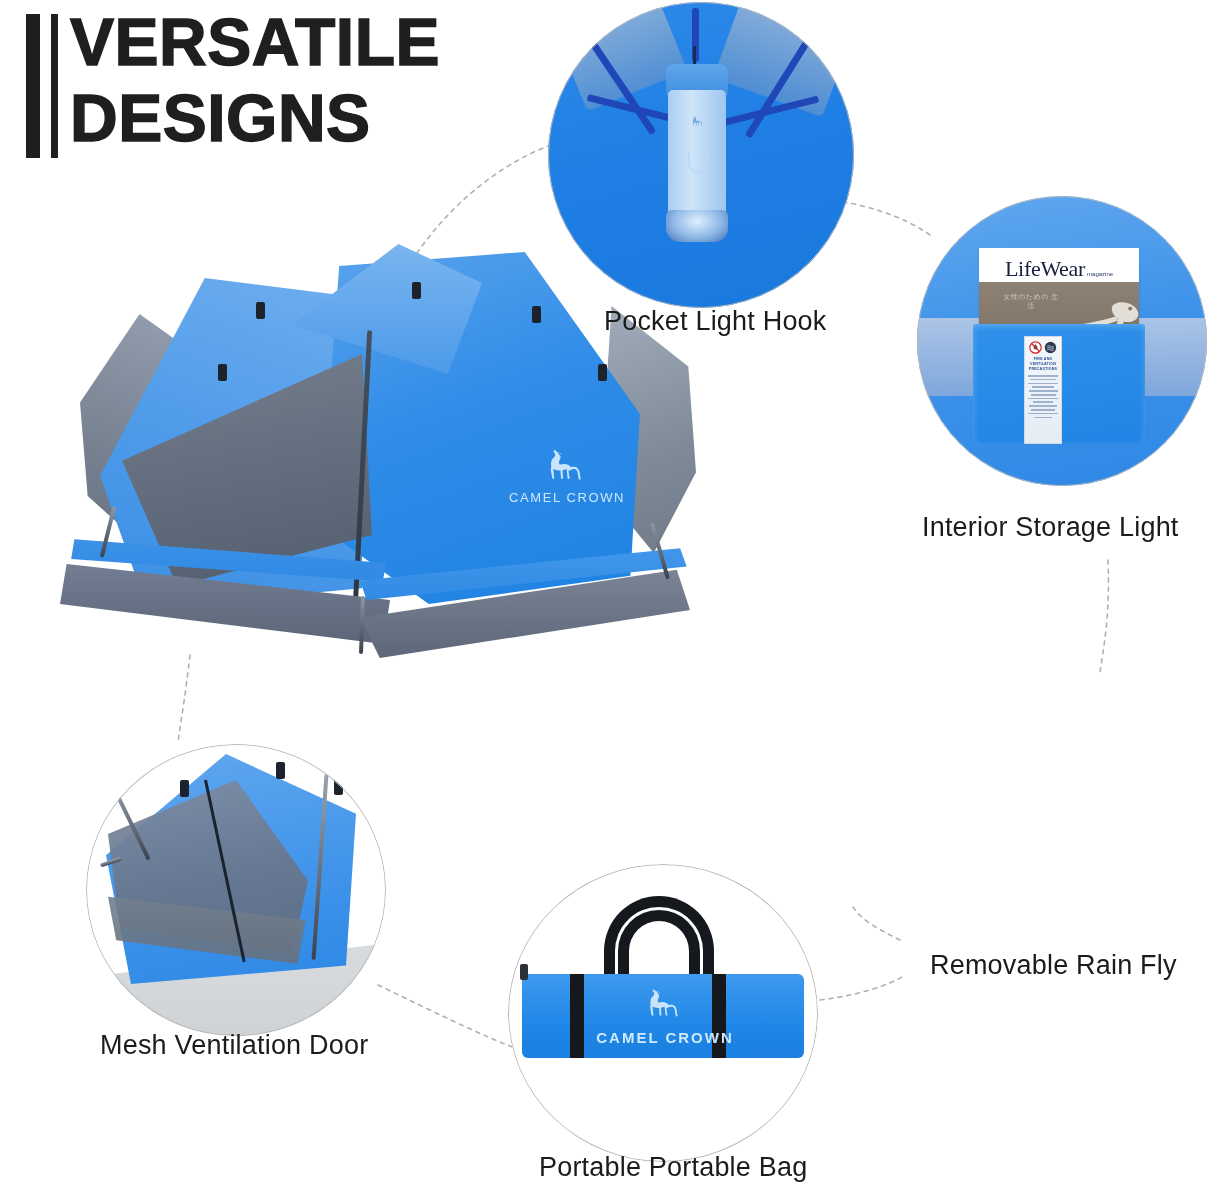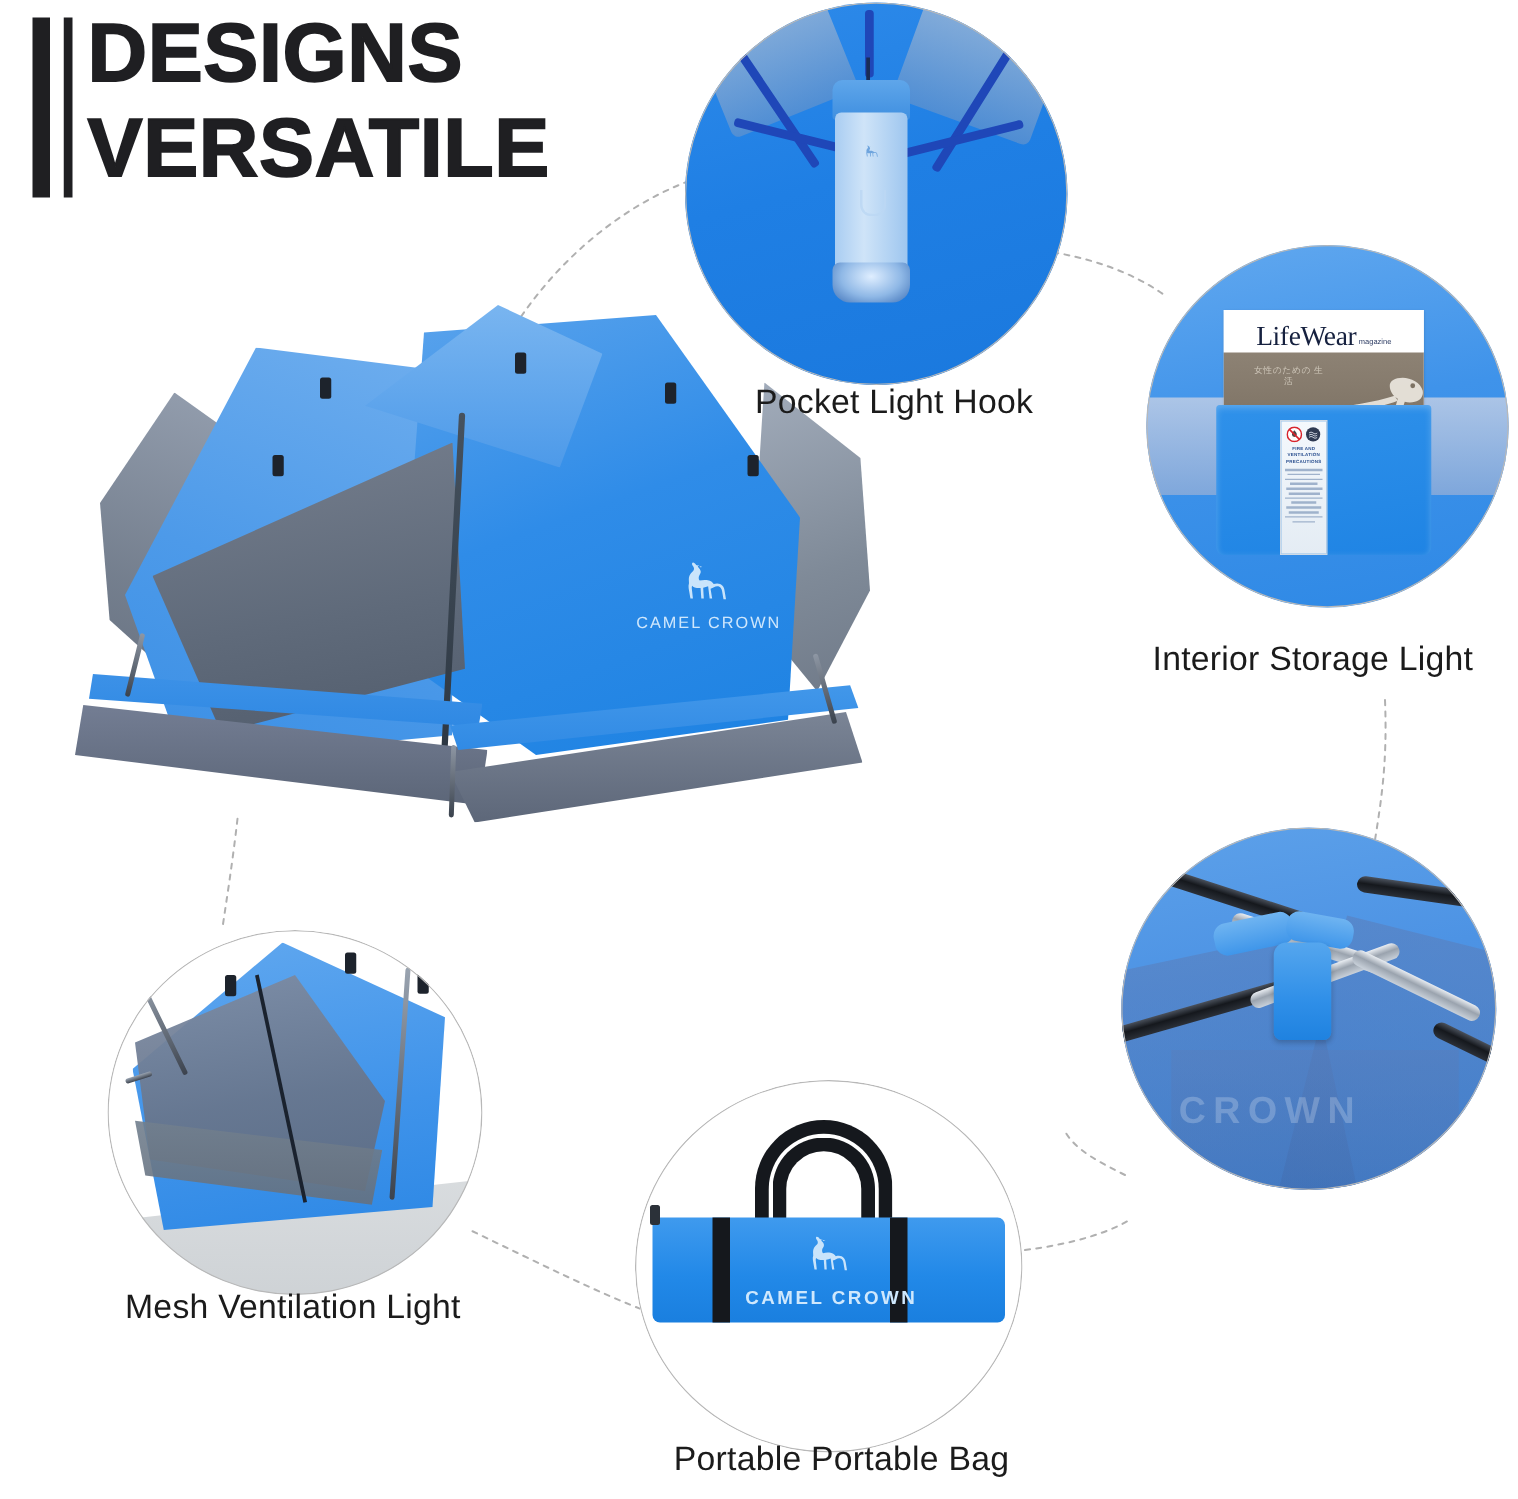--- a/index.html
+++ b/index.html
@@ -492,22 +492,22 @@
       <path d="M190,655 C186,690 182,715 178,742"></path>
       <path d="M378,985 C430,1010 480,1035 520,1050"></path>
       <path d="M820,1000 C860,995 890,985 905,975"></path>
     </g>
   </svg>
 
   <div class="title-block">
     <div class="title-bar-thick"></div>
     <div class="title-bar-thin"></div>
     <div class="title-text">
+      <span class="title-line">VERSATILE</span>
       <span class="title-line">DESIGNS</span>
-      <span class="title-line">VERSATILE</span>
     </div>
   </div>
 
   <div class="tent-stage">
     <div class="tent-body">
       <div class="t-side-gray-l"></div>
       <div class="t-side-gray-r"></div>
       <div class="t-left-outer"></div>
       <div class="t-right-panel"></div>
       <div class="t-top-ridge"></div>
@@ -613,63 +613,42 @@
             <i style="width:30px"></i>
             <i style="width:18px"></i>
         </div>
       </div>
     </div>
     <div class="ring"></div>
   </div>
 
   <div class="label" style="left:922px; top:512px;">Interior Storage Light</div>
 
-  <div class="circle-photo c-rainfly">
-    <div class="inner">
-      <div class="rf-bg"></div>
-      <div class="rf-panel" style="left:-10px; top:100px; width:180px; height:220px; transform:rotate(-12deg);"></div>
-      <div class="rf-panel" style="left:150px; top:90px; width:190px; height:230px; transform:rotate(14deg);"></div>
-      <div class="rf-panel" style="left:40px; top:178px; width:230px; height:150px; opacity:.75;"></div>
-
-      <div class="rf-pole black" style="left:-12px; top:46px; width:180px; transform:rotate(18deg);"></div>
-      <div class="rf-pole silver" style="left:86px; top:86px; width:126px; transform:rotate(18deg);"></div>
-      <div class="rf-pole black" style="left:188px; top:48px; width:142px; transform:rotate(8deg);"></div>
-      <div class="rf-pole black" style="left:-16px; top:142px; width:150px; transform:rotate(-16deg);"></div>
-      <div class="rf-pole silver" style="left:100px; top:112px; width:126px; transform:rotate(-20deg);"></div>
-      <div class="rf-pole silver" style="left:180px; top:120px; width:112px; transform:rotate(26deg);"></div>
-      <div class="rf-pole black" style="left:246px; top:172px; width:86px; transform:rotate(26deg);"></div>
-
-      <div class="rf-tie-wing" style="left:74px; top:72px; width:64px; height:26px; transform:rotate(-12deg);"></div>
-      <div class="rf-tie-wing" style="left:132px; top:70px; width:54px; height:24px; transform:rotate(10deg);"></div>
-      <div class="rf-tie"></div>
-      <div class="rf-ghost">CROWN</div>
-    </div>
-    <div class="ring"></div>
-  </div>
-
+
+  <div class="label" style="left:930px; top:950px;">Removable Rain Fly</div>
 
   <div class="circle-photo c-mesh">
     <div class="inner">
       <div class="md-bg"></div>
       <div class="md-ground"></div>
       <div class="md-canopy"></div>
       <div class="md-mesh"></div>
       <div class="md-mesh2"></div>
       <div class="md-zip"></div>
       <div class="md-pole" style="left:42px; top:34px; width:4px; height:86px; transform:rotate(-26deg);"></div>
       <div class="md-pole" style="left:232px; top:30px; width:4px; height:186px; transform:rotate(4deg);"></div>
       <div class="md-pole" style="left:14px; top:116px; width:22px; height:4px; transform:rotate(-18deg);"></div>
       <div class="pole-clip" style="left:94px; top:36px;"></div>
       <div class="pole-clip" style="left:190px; top:18px;"></div>
       <div class="pole-clip" style="left:248px; top:34px;"></div>
     </div>
     <div class="ring"></div>
   </div>
 
-  <div class="label" style="left:100px; top:1030px;">Mesh Ventilation Light</div>
+  <div class="label" style="left:100px; top:1030px;">Mesh Ventilation Door</div>
 
   <div class="circle-photo c-bag">
     <div class="inner">
       <div class="bag-bg"></div>
       <div class="bag-handle-arc"></div>
       <div class="bag-handle-arc2"></div>
       <div class="bag-body"></div>
       <div class="bag-strap" style="left:62px; top:110px; width:14px; height:84px;"></div>
       <div class="bag-strap" style="left:204px; top:110px; width:14px; height:84px;"></div>
       <div class="bag-tab"></div>

